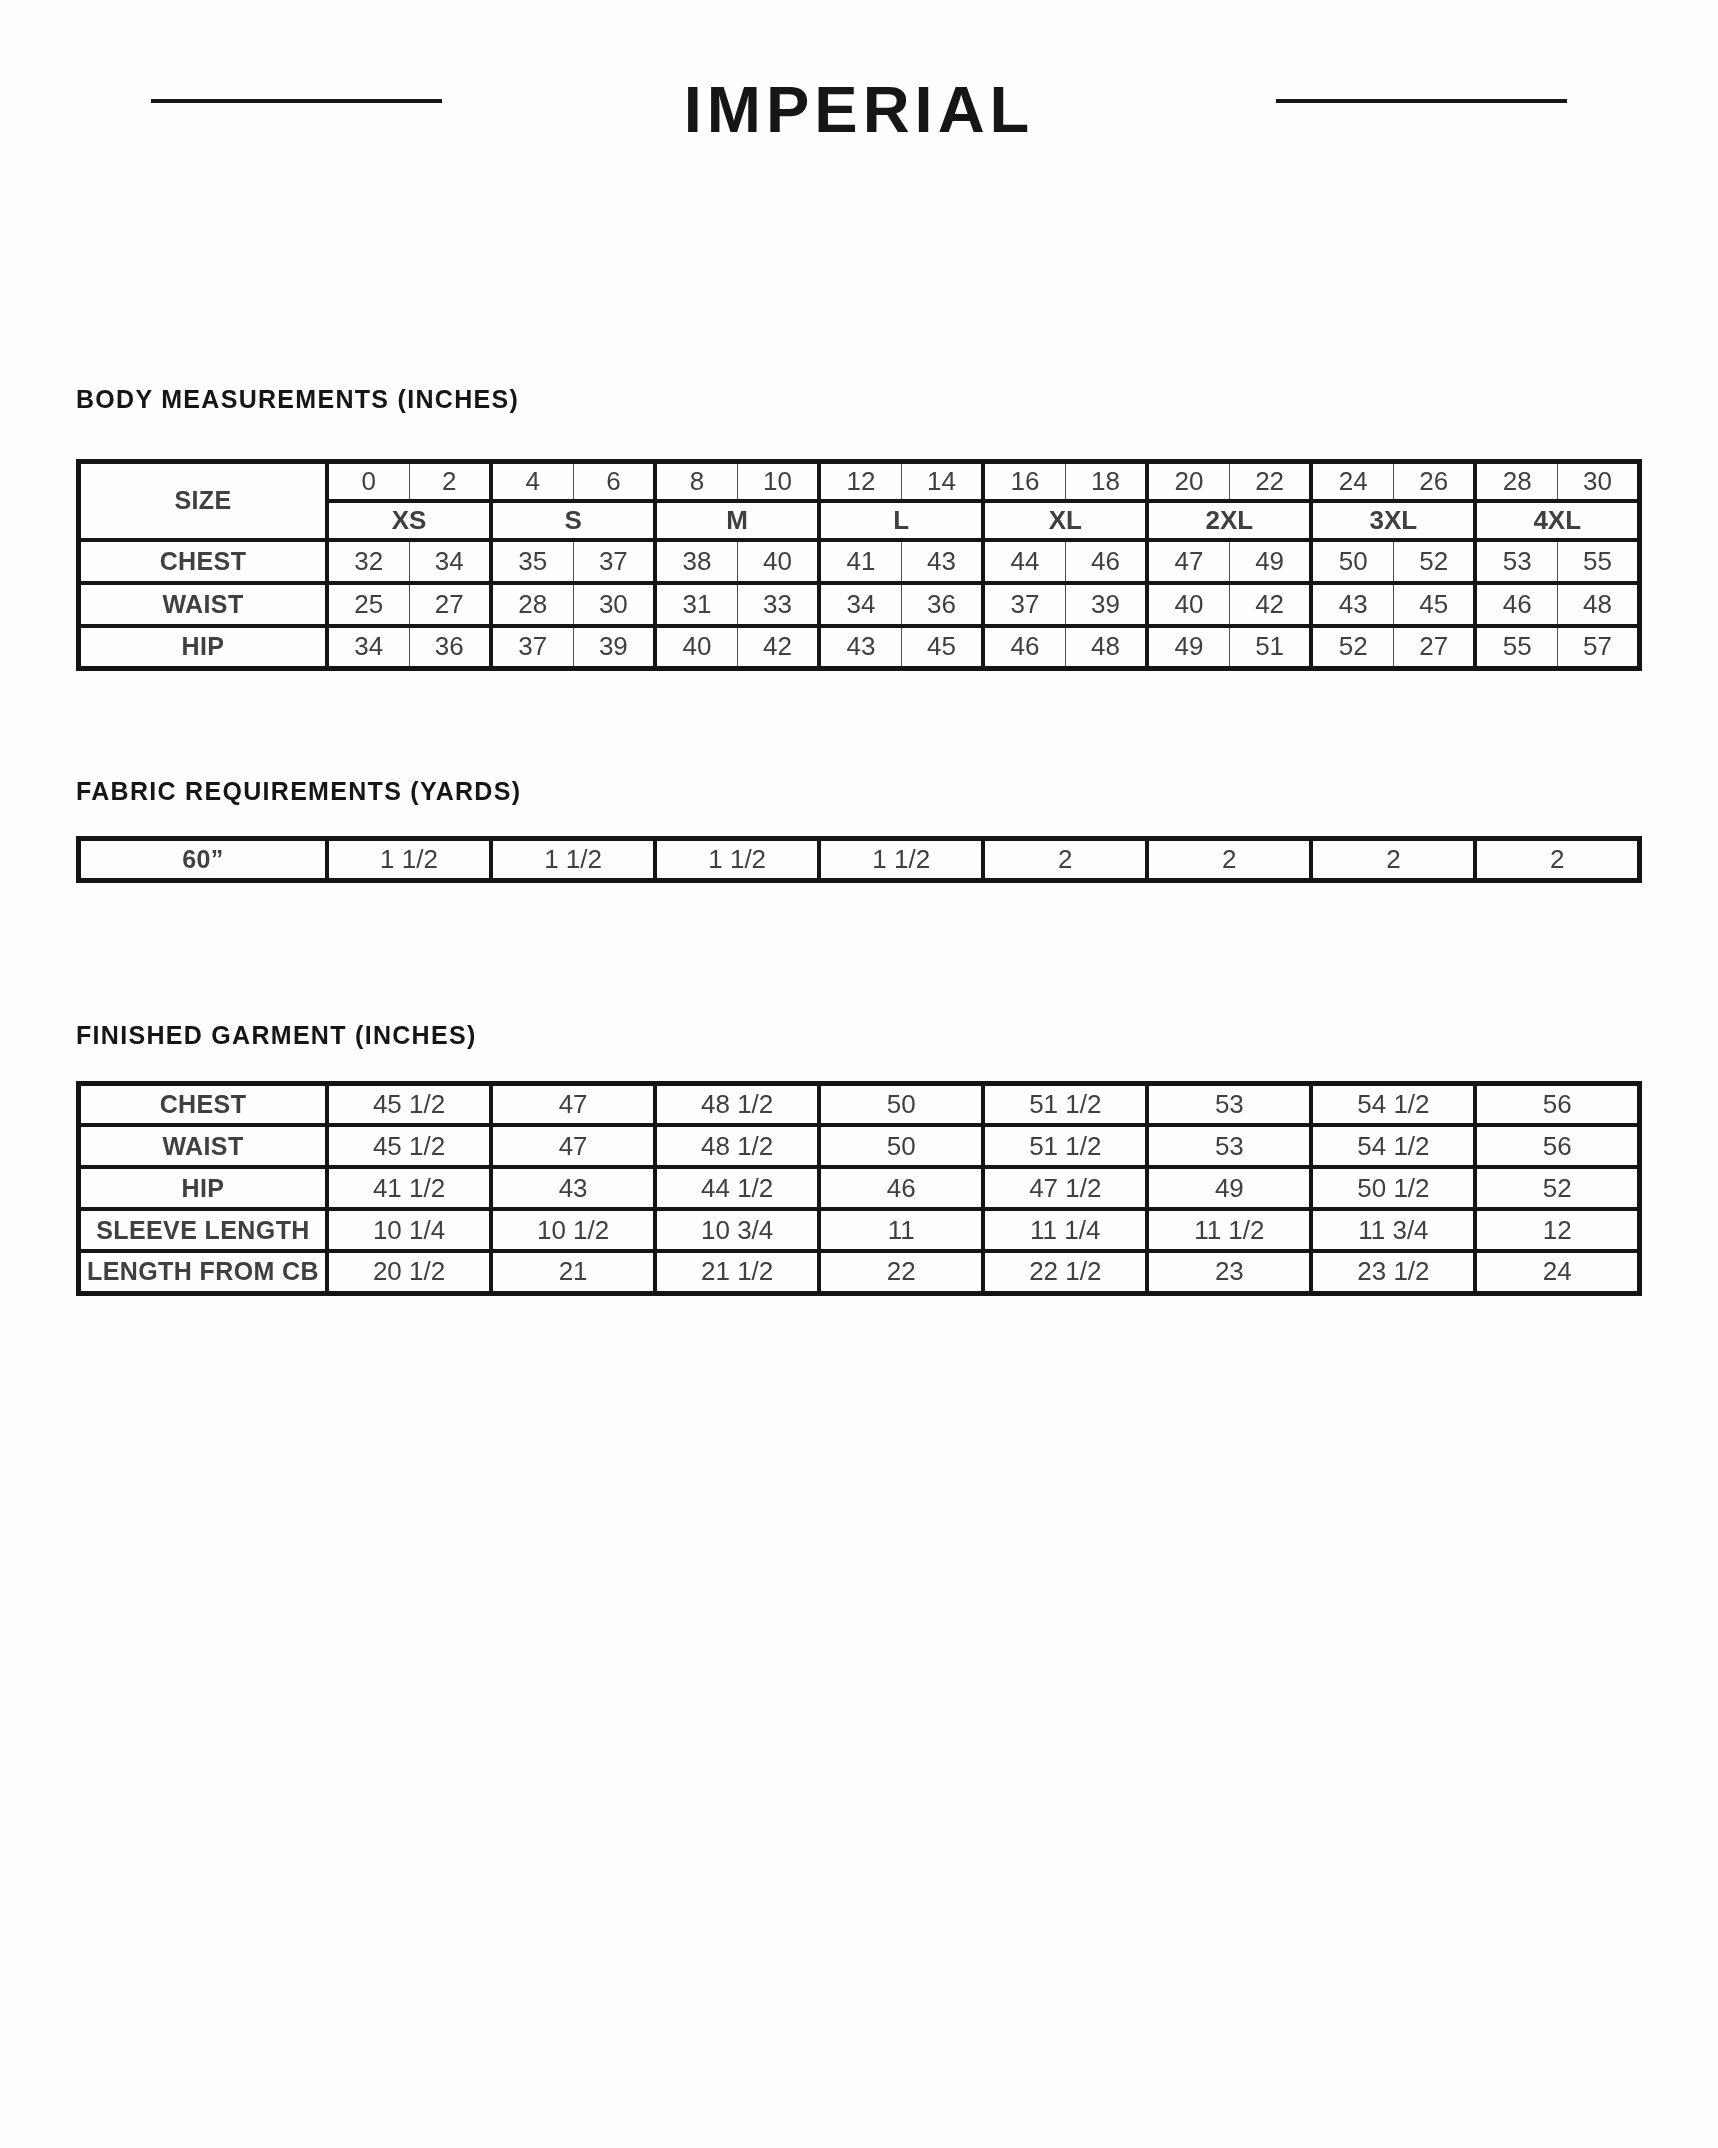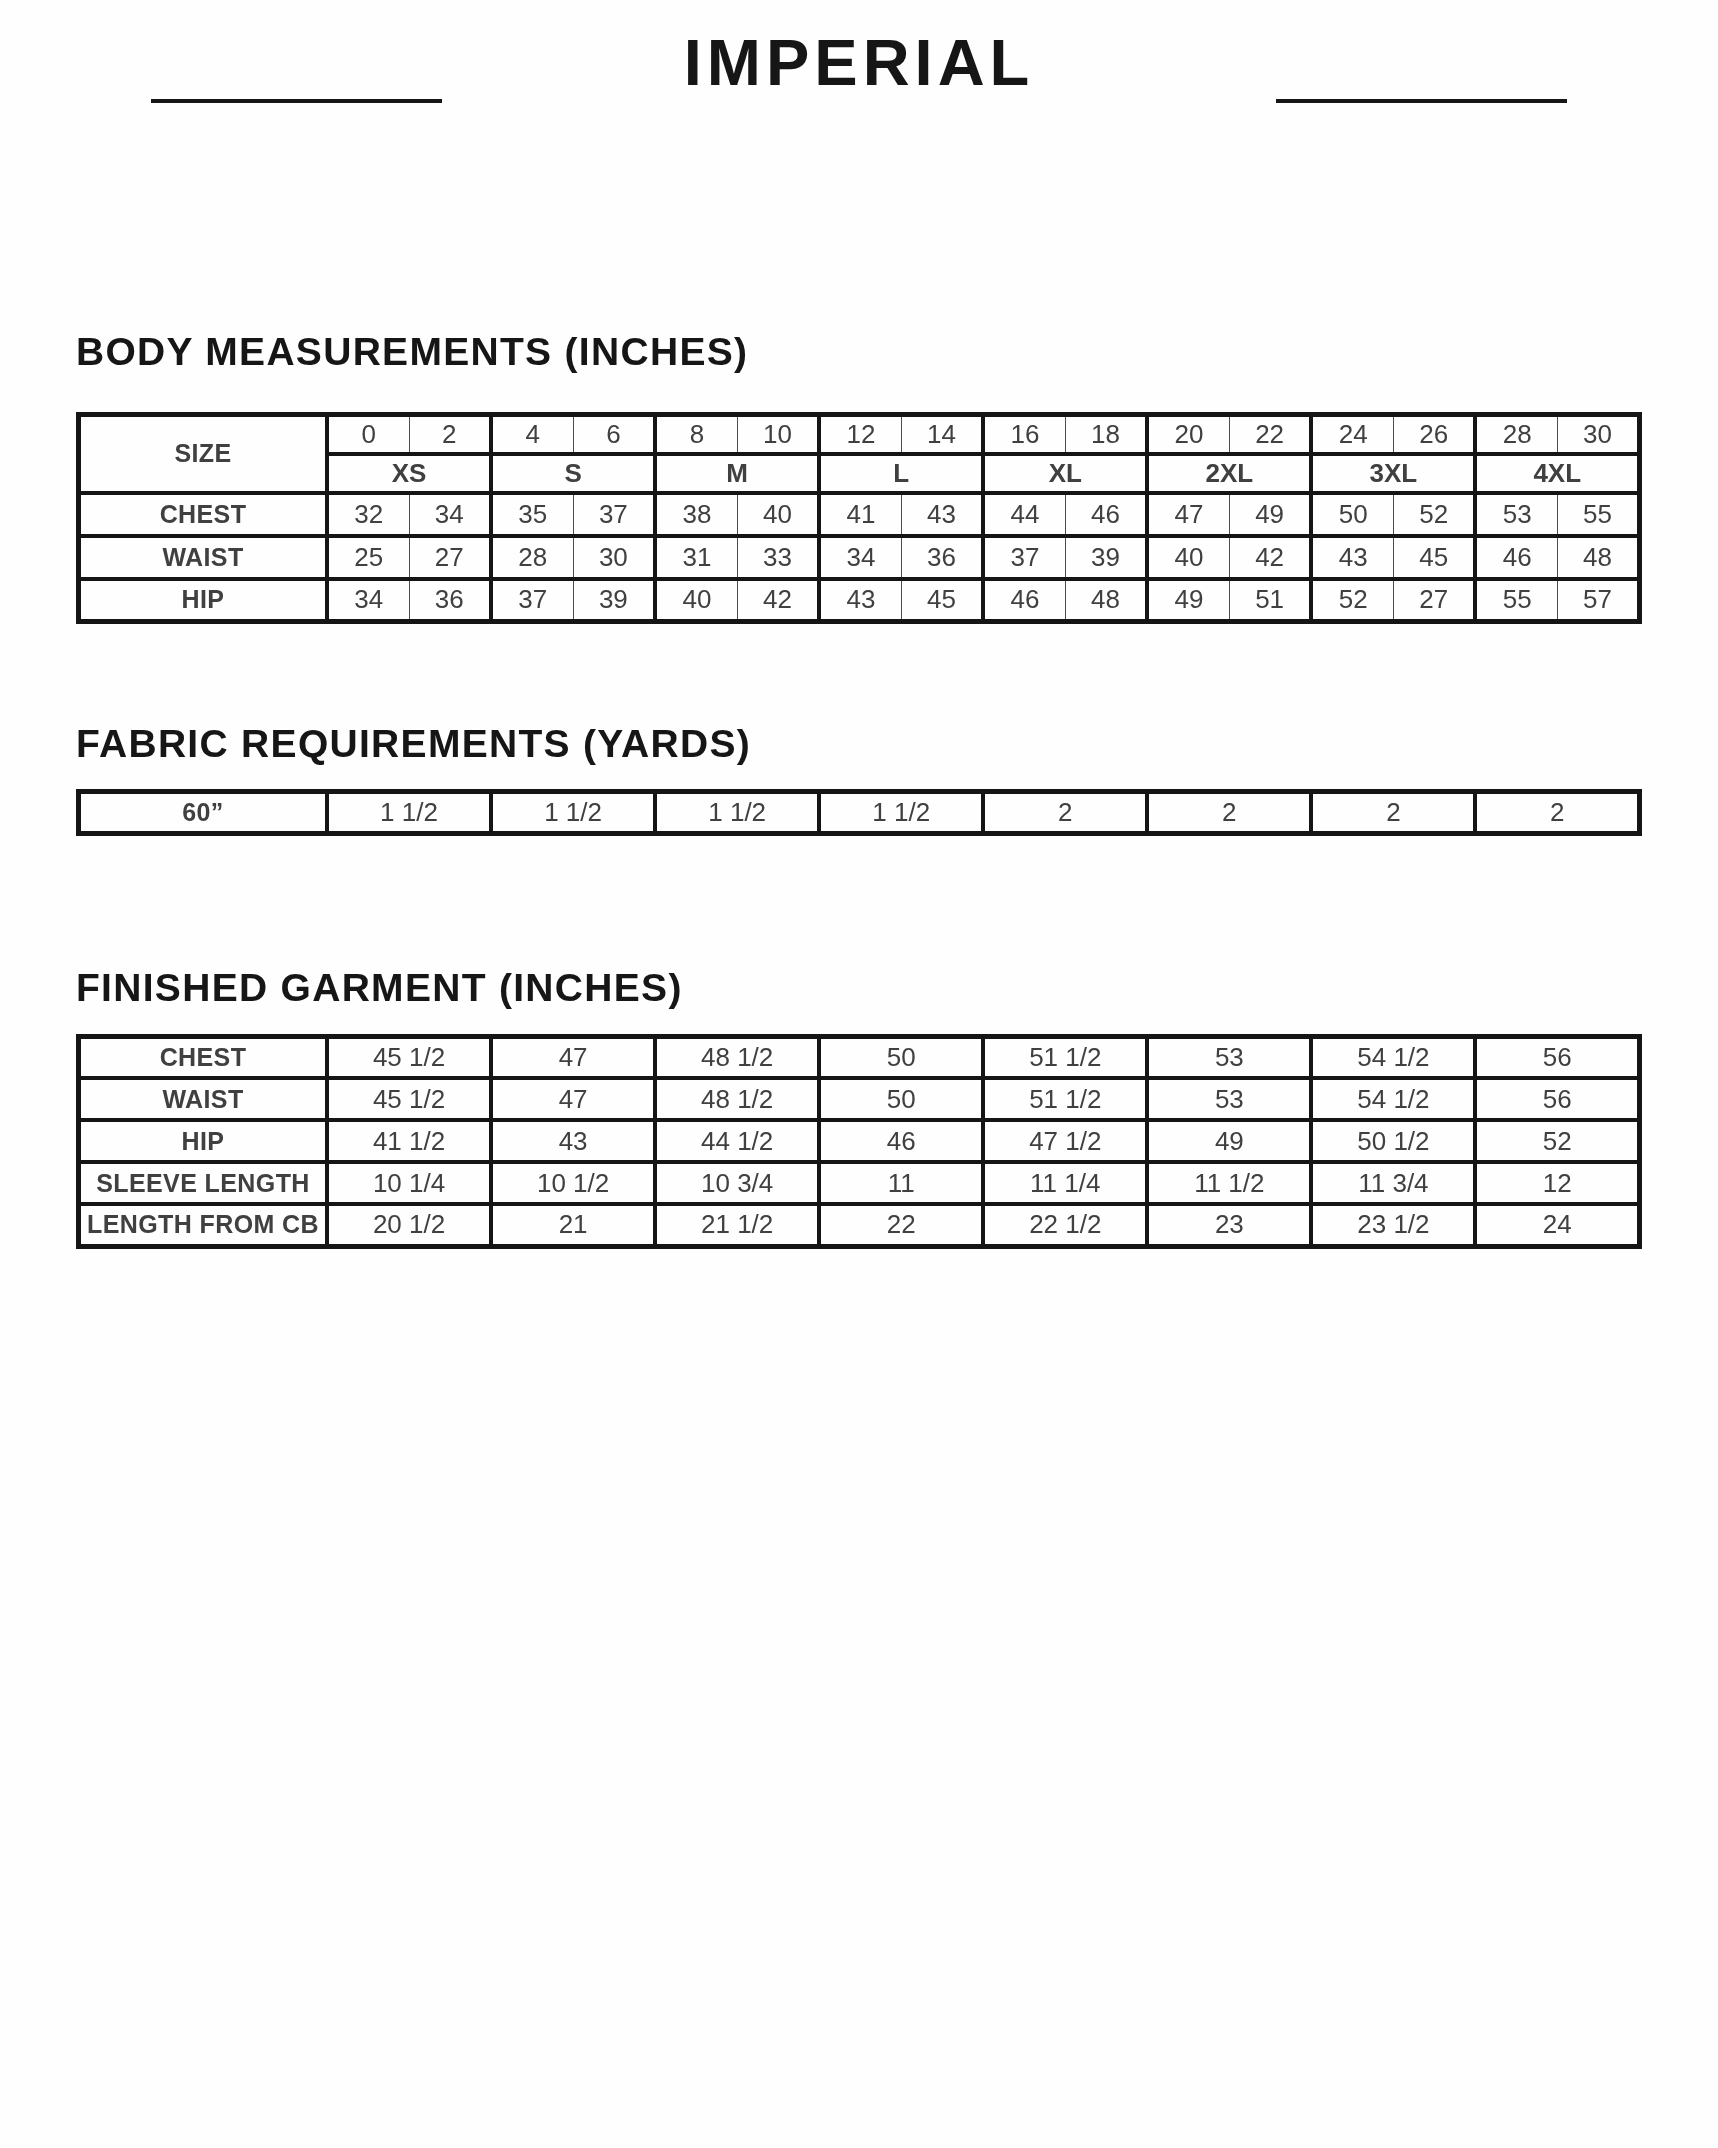--- a/index.html
+++ b/index.html
@@ -6,32 +6,32 @@
   body{
     width:1718px;height:2148px;
     background:#fefefe;
     font-family:"Liberation Sans", sans-serif;
     color:#1c1c1c;
     overflow:hidden;
   }
   .page{position:relative;width:1718px;height:2148px;}
 
   
-  .title-wrap{position:relative;margin:0;padding-top:23px;text-align:center;}
+  .title-wrap{position:relative;margin:0;padding-top:70px;text-align:center;}
   .title-line{
     font-size:65px;font-weight:bold;letter-spacing:5px;
     line-height:80px;color:#161616;white-space:nowrap;
   }
   .rule{position:absolute;top:99px;width:291px;height:4.2px;background:#161616;}
   .rule-left{left:151px;}
   .rule-right{left:1276px;}
 
   
   h2{
-    font-size:39px;font-weight:bold;letter-spacing:1.3px;
+    font-size:25px;font-weight:bold;letter-spacing:1.3px;
     margin:0 0 0 76px;line-height:42px;color:#161616;white-space:nowrap;
   }
   .h-body{margin-top:228px;}
   .h-fabric{margin-top:99px;}
   .h-fin{margin-top:131px;}
 
   
   table.tbl{
     border-collapse:collapse;table-layout:fixed;
     width:1566px;margin-left:76px;

